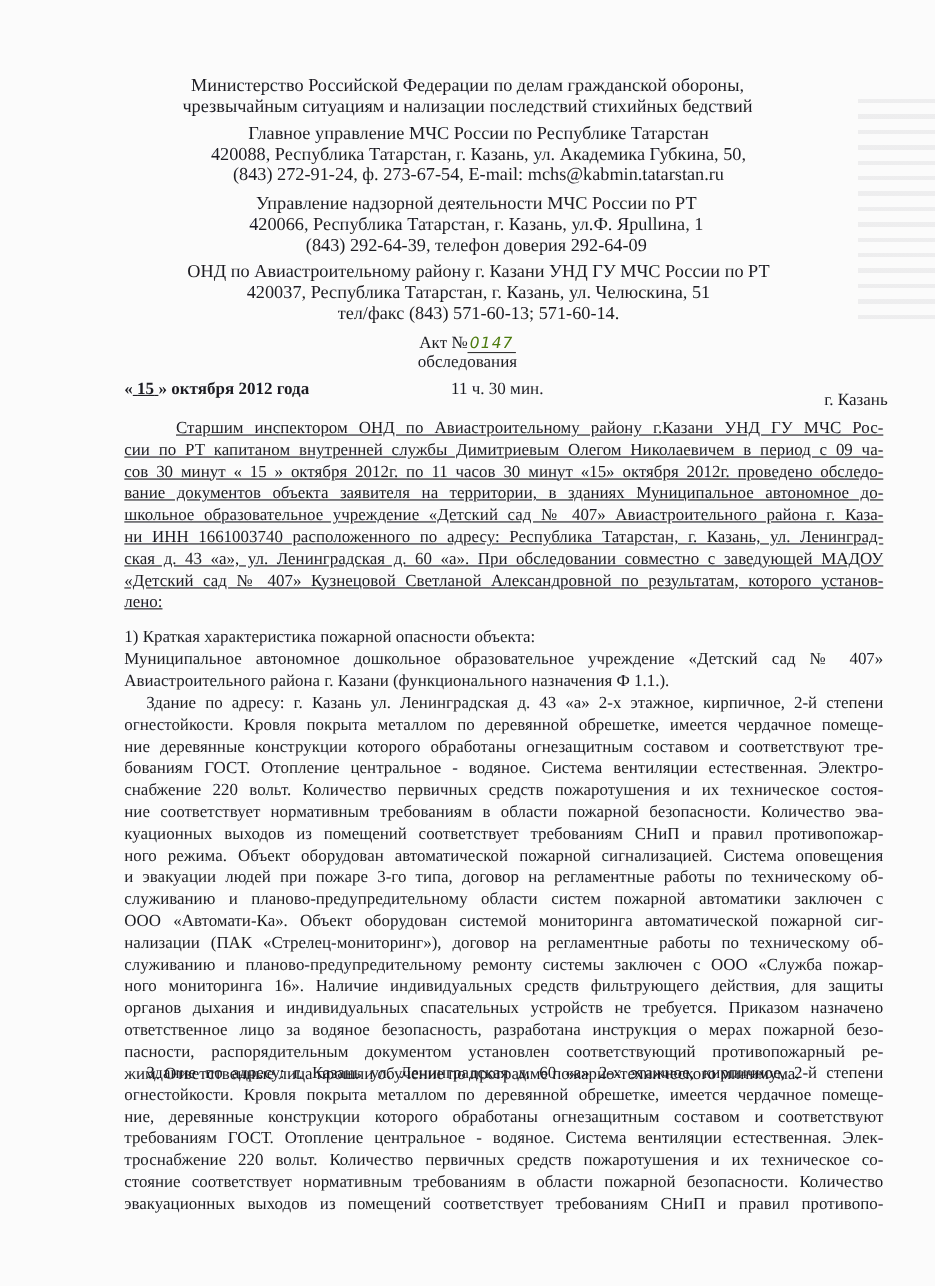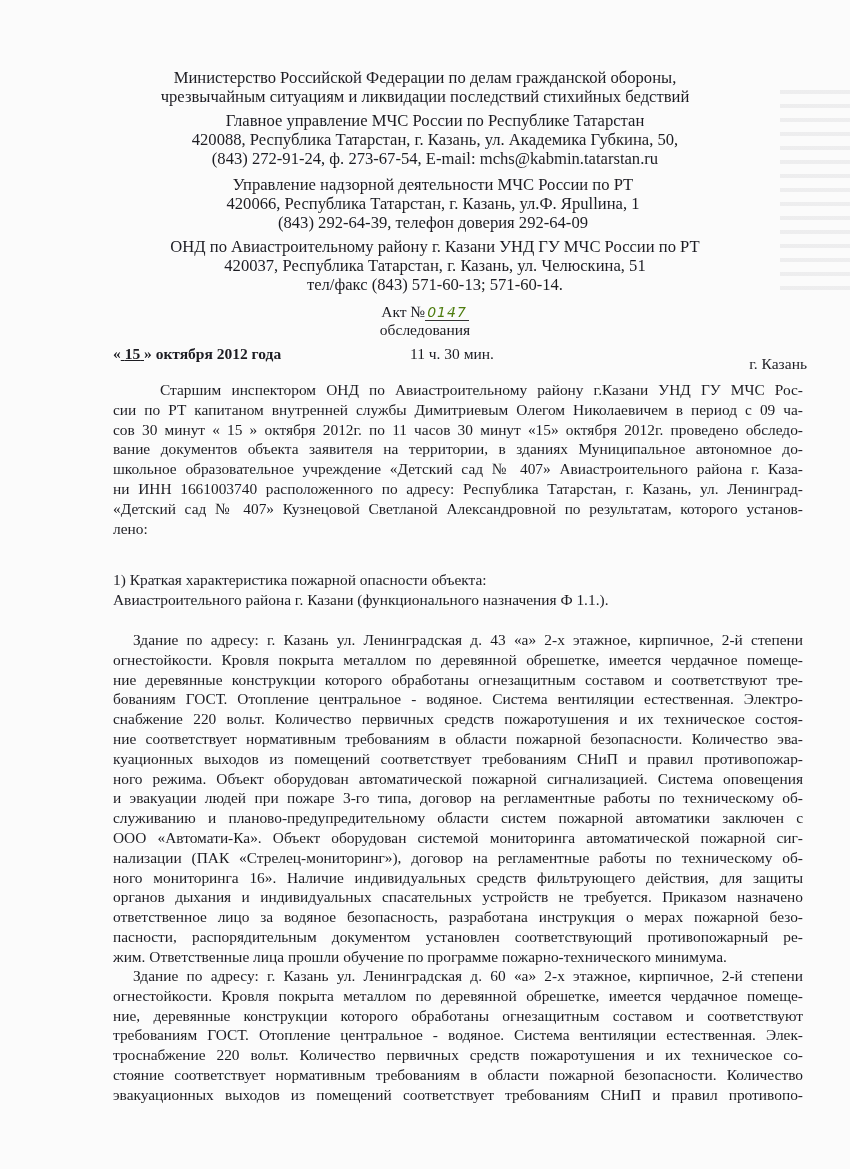--- a/index.html
+++ b/index.html
@@ -24,36 +24,36 @@
   .act { position: absolute; top: 303px; left: 0; width: 850px; text-align: center; font-size: 15.5px; line-height: 18px; }
   .act-num { font-family: "DejaVu Sans", sans-serif; font-style: italic; color: #4d7c0f; font-size: 14px; border-bottom: 1px solid #333; padding: 0 2px; letter-spacing: 1px; }
   .dateline { position: absolute; top: 345px; left: 113px; width: 690px; height: 20px; font-size: 15.5px; }
   .dateline .d1 { position: absolute; left: 0; font-weight: bold; }
   .dateline .d1 u { text-decoration: underline; }
   .dateline .d2 { position: absolute; left: 297px; }
   .dateline .d3 { position: absolute; right: -4px; top: 10px; }
   .body-text { position: absolute; left: 113px; width: 690px; font-size: 15.4px; line-height: 19.8px; text-align: justify; }
   .body-text .ln { display: block; white-space: nowrap; text-align-last: justify; }
   .body-text .ln.last { text-align-last: left; }
-  .p1 { top: 380px; }
+  .p1 { top: 380px; text-decoration: underline; }
   .p1 .ln.first { padding-left: 47px; }
   .sec1 { top: 570px; }
   .b1 { top: 630px; }
   .b2 { top: 966px; }
   .ind { padding-left: 20px; }
 </style>
 </head>
 <body>
 
 <div class="page">
   <div class="bleed"></div>
 
   <div class="center h1">
     <span class="hl">Министерство Российской Федерации по делам гражданской обороны,</span>
-    <span class="hl">чрезвычайным ситуациям и ликвидации последствий стихийных бедствий</span>
+    <span class="hl">чрезвычайным ситуациям и нализации последствий стихийных бедствий</span>
   </div>
 
   <div class="center h2">
     <span class="hl">Главное управление МЧС России по Республике Татарстан</span>
     <span class="hl">420088, Республика Татарстан, г. Казань, ул. Академика Губкина, 50,</span>
     <span class="hl">(843) 272-91-24, ф. 273-67-54, E-mail: mchs@kabmin.tatarstan.ru</span>
   </div>
 
   <div class="center h3">
     <span class="hl">Управление надзорной деятельности МЧС России по РТ</span>
@@ -80,42 +80,45 @@
     <span class="d3">г. Казань</span>
   </div>
 
   <div class="body-text p1">
     <span class="ln first">Старшим инспектором ОНД по Авиастроительному району г.Казани УНД ГУ МЧС Рос-</span>
     <span class="ln">сии по РТ капитаном внутренней службы Димитриевым Олегом Николаевичем  в период с 09 ча-</span>
     <span class="ln">сов 30 минут « 15 » октября 2012г. по 11 часов 30 минут «15» октября 2012г. проведено обследо-</span>
     <span class="ln">вание документов объекта заявителя на территории, в зданиях Муниципальное автономное до-</span>
     <span class="ln">школьное образовательное учреждение «Детский сад № 407» Авиастроительного района г. Каза-</span>
     <span class="ln">ни ИНН 1661003740 расположенного по адресу: Республика Татарстан, г. Казань, ул. Ленинград-</span>
+    <span class="ln">ская д. 43 «а», ул. Ленинградская д. 60 «а». При обследовании совместно с заведующей МАДОУ</span>
     <span class="ln">«Детский сад № 407» Кузнецовой Светланой Александровной  по результатам, которого установ-</span>
     <span class="ln last">лено:</span>
   </div>
 
   <div class="body-text sec1">
     <span class="ln last">1)  Краткая характеристика пожарной опасности объекта:</span>
+    <span class="ln">Муниципальное автономное дошкольное образовательное учреждение «Детский сад № 407»</span>
     <span class="ln last">Авиастроительного района г. Казани (функционального назначения Ф 1.1.).</span>
   </div>
 
   <div class="body-text b1">
     <span class="ln ind">Здание по адресу: г. Казань ул. Ленинградская д. 43 «а» 2-х этажное, кирпичное, 2-й степени</span>
     <span class="ln">огнестойкости. Кровля покрыта металлом по деревянной обрешетке, имеется чердачное помеще-</span>
     <span class="ln">ние деревянные конструкции которого обработаны огнезащитным составом и соответствуют тре-</span>
     <span class="ln">бованиям ГОСТ. Отопление центральное - водяное. Система вентиляции естественная. Электро-</span>
     <span class="ln">снабжение 220 вольт. Количество первичных средств пожаротушения и их техническое состоя-</span>
     <span class="ln">ние соответствует нормативным требованиям в области пожарной безопасности. Количество эва-</span>
     <span class="ln">куационных выходов из помещений  соответствует требованиям СНиП и правил противопожар-</span>
     <span class="ln">ного режима. Объект оборудован автоматической пожарной сигнализацией. Система оповещения</span>
     <span class="ln">и эвакуации людей при пожаре 3-го типа, договор на регламентные работы по техническому об-</span>
     <span class="ln">служиванию и планово-предупредительному области систем пожарной автоматики заключен с</span>
     <span class="ln">ООО «Автомати-Ка». Объект оборудован системой мониторинга автоматической пожарной сиг-</span>
     <span class="ln">нализации (ПАК «Стрелец-мониторинг»), договор на регламентные работы по техническому об-</span>
+    <span class="ln">служиванию и планово-предупредительному ремонту системы заключен с ООО «Служба пожар-</span>
     <span class="ln">ного мониторинга 16».  Наличие индивидуальных средств фильтрующего действия, для защиты</span>
     <span class="ln">органов дыхания и индивидуальных спасательных устройств не требуется. Приказом назначено</span>
     <span class="ln">ответственное лицо за водяное безопасность, разработана инструкция о мерах пожарной безо-</span>
     <span class="ln">пасности, распорядительным документом установлен соответствующий противопожарный ре-</span>
     <span class="ln last">жим. Ответственные лица прошли обучение по программе пожарно-технического минимума.</span>
   </div>
 
   <div class="body-text b2">
     <span class="ln ind">Здание по адресу: г. Казань ул. Ленинградская д. 60 «а» 2-х этажное, кирпичное, 2-й степени</span>
     <span class="ln">огнестойкости. Кровля покрыта металлом по деревянной обрешетке, имеется чердачное помеще-</span>

